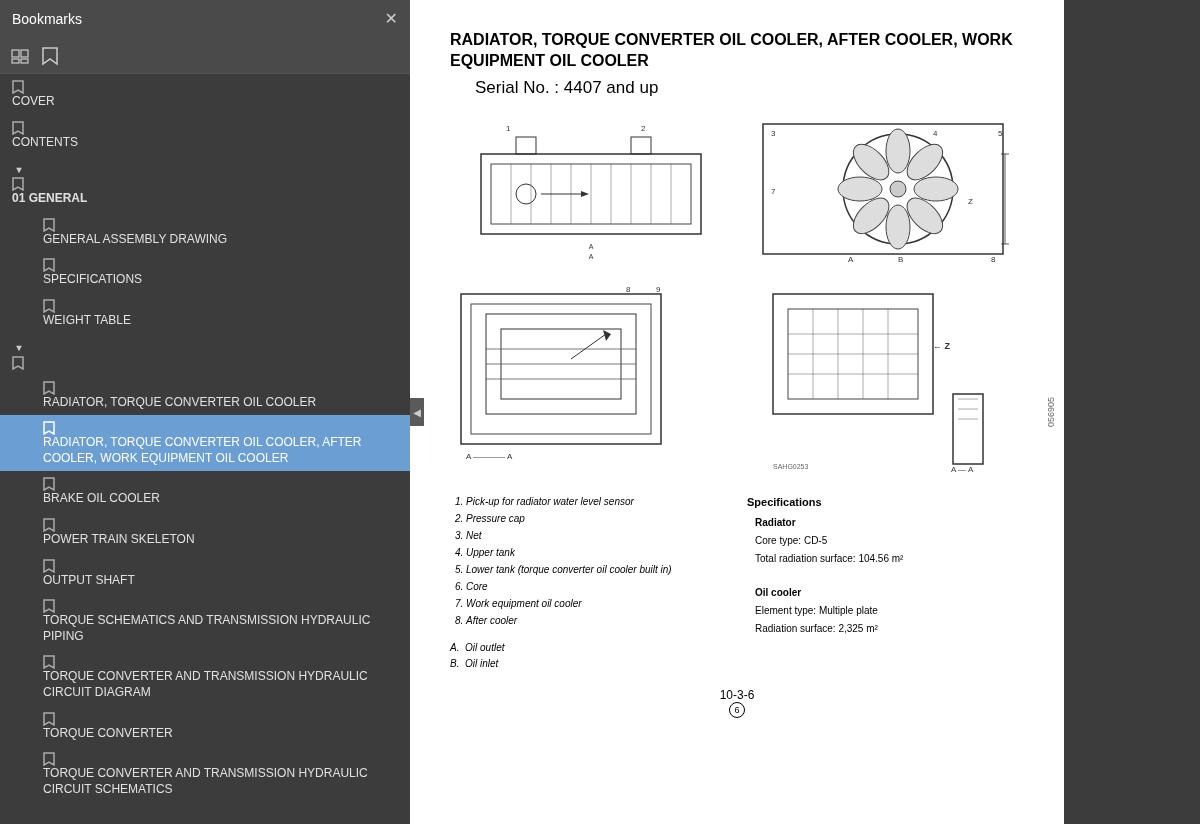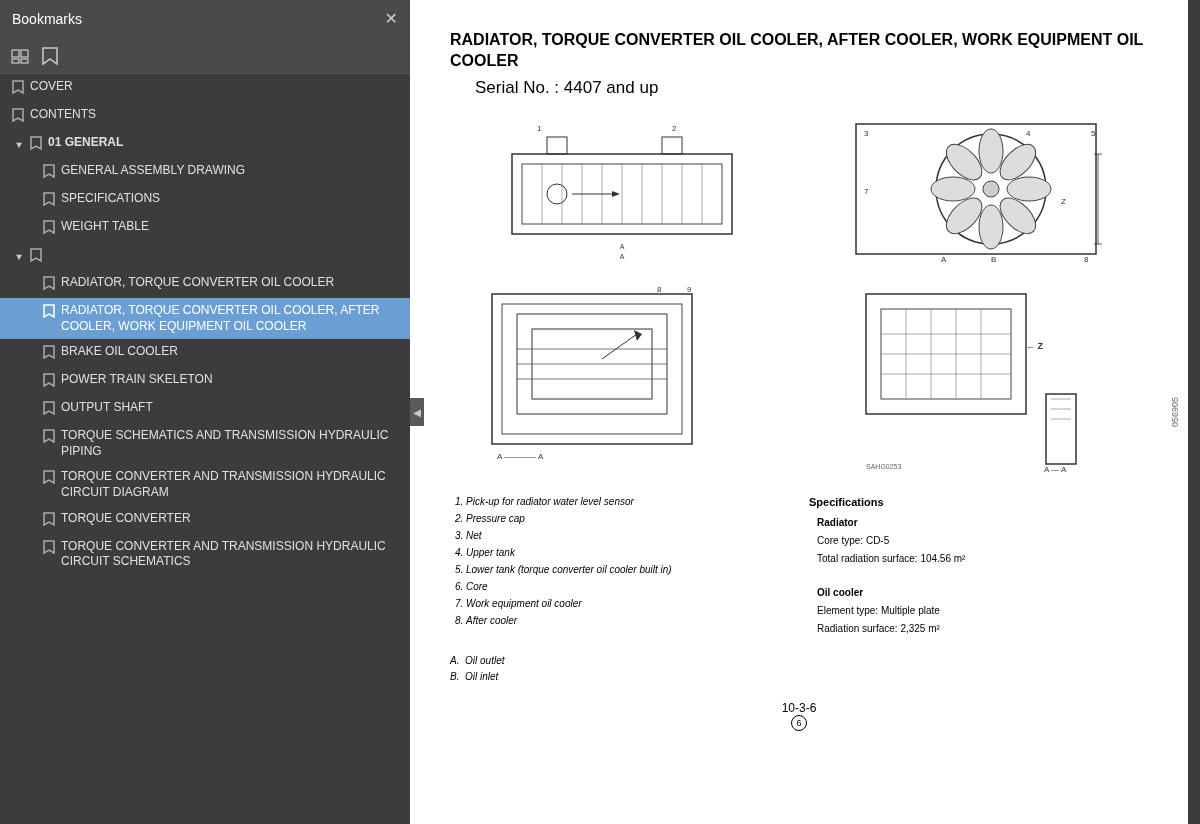--- a/index.html
+++ b/index.html
@@ -35,21 +35,21 @@
       align-items: center;
       justify-content: center;
       cursor: pointer;
       color: #ccc;
       font-size: 14px;
     }
 
     
     .main-container {
       display: flex;
-      width: 1188px;
+      width: 1064px;
       height: 824px;
       position: relative;
     }
 
     
     .sidebar {
       width: 410px;
       height: 824px;
       background: #3c3c3c;
       display: flex;
@@ -99,20 +99,21 @@
     
     .bookmark-item {
       display: flex;
       align-items: flex-start;
       padding: 5px 8px 5px 12px;
       cursor: pointer;
       color: #e0e0e0;
       font-size: 12px;
       min-height: 28px;
       position: relative;
+      flex-direction: column;
     }
 
     .bookmark-item.active {
       background: #6b9fd4;
       color: #fff;
     }
 
     .bookmark-item.indent-1 {
       padding-left: 43px;
     }
@@ -564,21 +565,21 @@
           <ol>
             <li>Pick-up for radiator water level sensor</li>
             <li>Pressure cap</li>
             <li>Net</li>
             <li>Upper tank</li>
             <li>Lower tank (torque converter oil cooler built in)</li>
             <li>Core</li>
             <li>Work equipment oil cooler</li>
             <li>After cooler</li>
           </ol>
-          <div class="labels-list" style="margin-top:24px;">
+          <div class="labels-list" style="margin-top:11px;">
             <div>
               <span>A.</span>&nbsp;
               <span>Oil outlet</span>
             </div>
             <div>
               <span>B.</span>&nbsp;
               <span>Oil inlet</span>
             </div>
           </div>
         </div>

